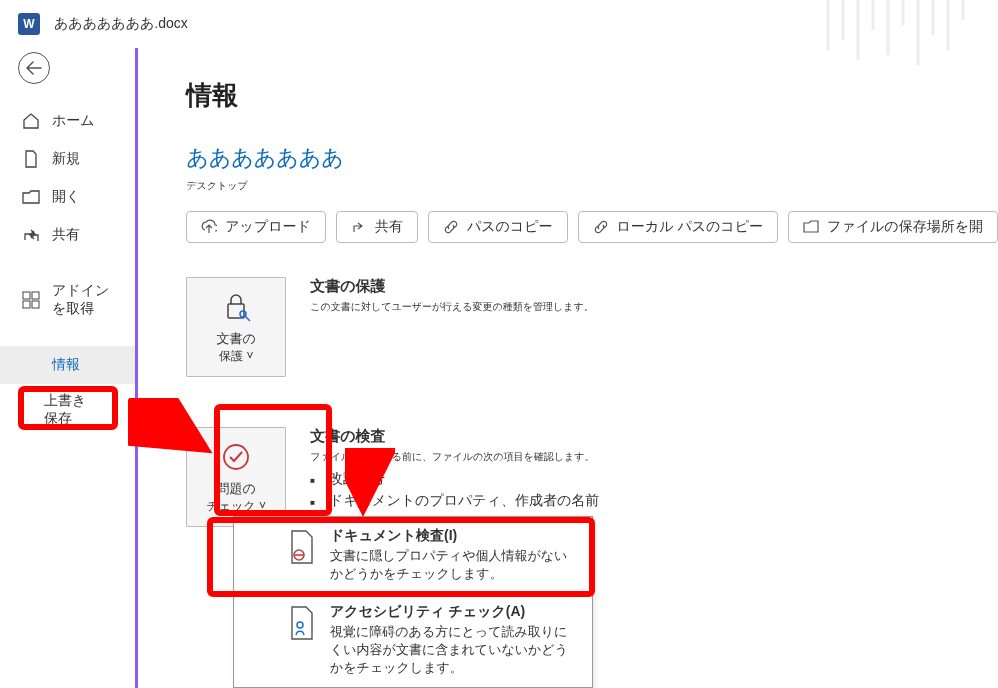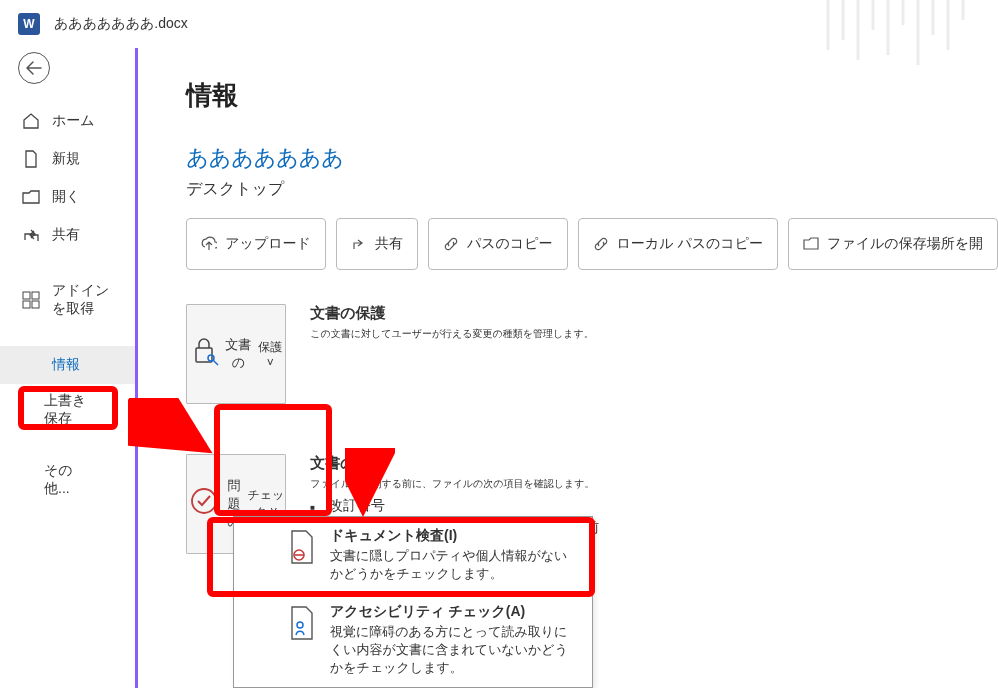--- a/index.html
+++ b/index.html
@@ -15,28 +15,28 @@
   .back-btn { width:32px; height:32px; border:1.5px solid #555; border-radius:50%; display:flex; align-items:center; justify-content:center; margin:0 0 18px 18px; cursor:pointer;}
   .nav-item { display:flex; align-items:center; gap:12px; padding:10px 22px; cursor:pointer; font-size:14px; color:#333; }
   .nav-item.selected { background:#ededed; color:#0f6cbd; }
   .nav-item .ic { width:18px; height:18px; display:flex; align-items:center; justify-content:center; }
   .nav-sep { height:18px; }
   .nav-small { padding:8px 44px; font-size:14px; cursor:pointer;}
 
   .content { flex:1; padding:30px 0 0 48px; position:relative; }
   .h1 { font-size:26px; font-weight:600; color:#222; }
   .doc-title { color:#0f6cbd; font-size:22px; margin-top:30px; }
-  .doc-loc { font-size:16px; color:#333; margin-top:6px; }
+  .doc-loc { font-size:10px; color:#333; margin-top:6px; }
 
   .action-row { display:flex; gap:10px; margin-top:18px; }
-  .action-btn { border:1px solid #bbb; background:#fff; border-radius:4px; padding:16px 14px; display:flex; align-items:center; gap:8px; font-size:14px; cursor:pointer; white-space:nowrap;}
+  .action-btn { border:1px solid #bbb; background:#fff; border-radius:4px; padding:6px 14px; display:flex; align-items:center; gap:8px; font-size:14px; cursor:pointer; white-space:nowrap;}
   .action-btn .ic{ width:16px; height:16px;}
 
   .section { display:flex; gap:24px; margin-top:34px; align-items:flex-start; }
-  .big-btn { width:100px; height:100px; border:1px solid #bbb; background:#f5f5f5; display:flex; flex-direction:row; align-items:center; justify-content:center; font-size:13px; cursor:pointer; text-align:center; border-radius:1px;}
+  .big-btn { width:100px; height:100px; border:1px solid #bbb; background:#f5f5f5; display:flex; flex-direction:column; align-items:center; justify-content:center; font-size:13px; cursor:pointer; text-align:center; border-radius:1px;}
   .big-btn .ic { width:34px; height:34px; margin-bottom:6px;}
   .big-btn .sub{ font-size:12px; }
   .sec-body h3 { font-size:15px; font-weight:700; margin-bottom:4px; }
   .sec-body p { font-size:10px; }
   .sec-body ul { list-style:none; margin-top:6px; font-size:14px;}
   .sec-body li { display:flex; gap:14px; align-items:flex-start; margin:4px 0;}
   .sec-body li::before{ content:"■"; font-size:8px; margin-top:6px; color:#333;}
 
   .dropdown { position:absolute; top:516px; left:233px; width:360px; border:1px solid #999; background:#fff; box-shadow:2px 2px 6px rgba(0,0,0,.1);padding-left:40px; }
   .dd-item { display:flex; gap:14px; padding:10px 14px; cursor:pointer; }
@@ -128,23 +128,20 @@
     </div>
     <div class="nav-sep"></div>
     <div class="nav-item selected">
       <span class="ic"></span>
       <span>情報</span>
     </div>
     <div class="nav-small">
       <span>上書き保存</span>
     </div>
     <div class="nav-sep"></div>
-    <div class="nav-small">
-      <span>その他...</span>
-    </div>
   </div>
 
   <div class="content">
     <div class="h1">情報</div>
     <div class="doc-title">あああああああ</div>
     <div class="doc-loc">デスクトップ</div>
 
     <div class="action-row">
       <div class="action-btn">
         <span class="ic">

